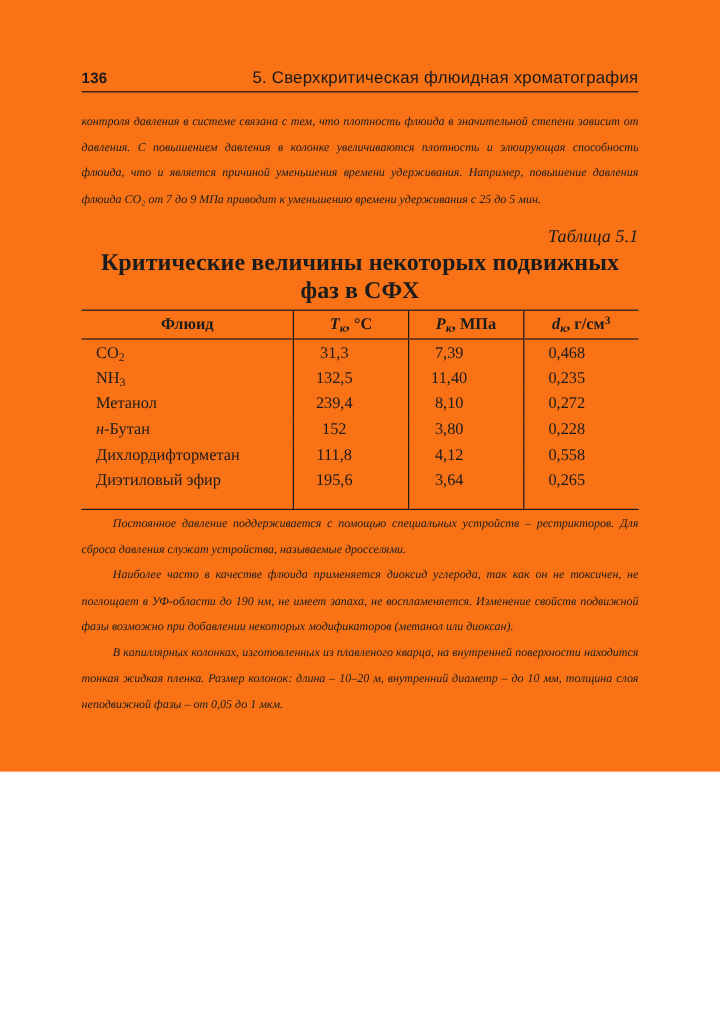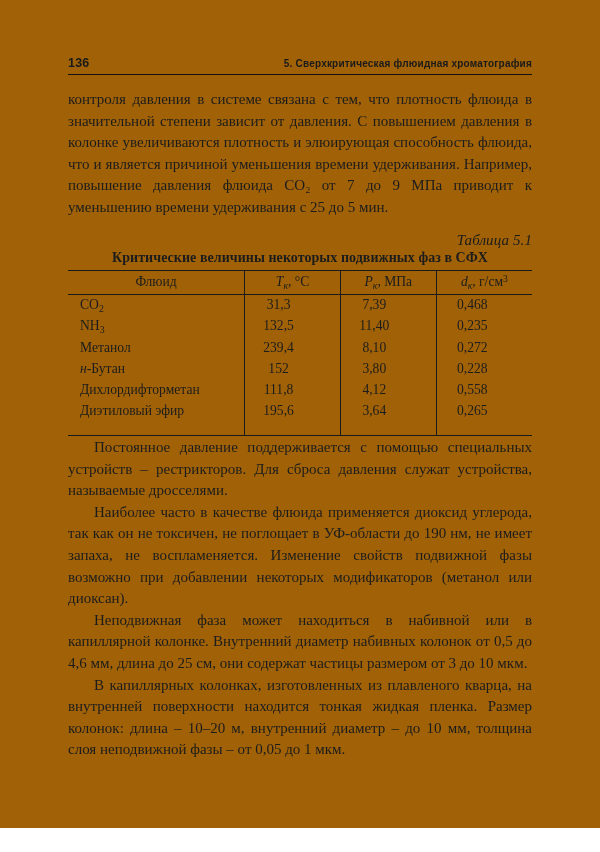--- a/index.html
+++ b/index.html
@@ -13,22 +13,22 @@
     overflow: hidden;
     font-family: "Liberation Serif", "DejaVu Serif", serif;
     color: #1c1c1c;
     position: relative;
   }
   .page {
     position: absolute;
     left: 0;
     top: 0;
     width: 600px;
-    height: 828px;
-    background: #a16207;
+    height: 643px;
+    background: #f97316;
   }
   .content {
     position: absolute;
     left: 68px;
     top: 56px;
     width: 464px;
   }
 
   
   .runhead {
@@ -38,37 +38,38 @@
     font-family: "Liberation Sans", "DejaVu Sans", sans-serif;
     font-size: 11.5px;
     color: #1a1a1a;
     letter-spacing: 0.2px;
   }
   .runhead .folio {
     font-weight: bold;
     font-size: 12.5px;
   }
   .runhead .chaptitle {
-    font-weight: bold;
-    font-size: 10px;
+    font-weight: normal;
+    font-size: 14px;
   }
   .rule-head {
     margin-top: 4px;
     border-top: 1.6px solid #111;
     height: 0;
   }
 
   
   .para {
-    font-size: 15px;
+    font-size: 10px;
     line-height: 21.6px;
     text-align: justify;
     text-justify: inter-word;
     margin: 0;
     hyphens: manual;
+    font-style: italic;
   }
   .para.first {
     margin-top: 14px;
   }
   .para.indent {
     text-indent: 26px;
   }
   .para + .para {
     margin-top: 0;
   }
@@ -92,31 +93,31 @@
     text-align: right;
     font-style: italic;
     font-size: 15px;
     color: #1c1c1c;
     margin-bottom: 1px;
     letter-spacing: 0.1px;
   }
   .tbl-title {
     text-align: center;
     font-weight: bold;
-    font-size: 14px;
+    font-size: 20px;
     margin-bottom: 4px;
     letter-spacing: 0.05px;
   }
   table.data {
     border-collapse: collapse;
     width: 100%;
     font-size: 13.6px;
   }
   table.data thead th {
-    font-weight: normal;
+    font-weight: bold;
     text-align: center;
     padding: 3px 6px 4px 6px;
     border-top: 1.7px solid #1a1a1a;
     border-bottom: 1.1px solid #1a1a1a;
     margin-top: 28px;
   }
   table.data tbody td {
     padding: 2.6px 6px;
     border: none;
   }
@@ -214,18 +215,17 @@
             <td class="c-num val">3,64</td>
             <td class="c-num val wide">0,265</td>
           </tr>
         </tbody>
       </table>
     </div>
 
     <div class="after-table">
       <p class="para indent"><span>Постоянное давление поддерживается с помощью специальных устройств – рестрикторов. Для сброса давления служат устройства, называемые дросселями.</span></p>
       <p class="para indent"><span>Наиболее часто в качестве флюида применяется диоксид углерода, так как он не токсичен, не поглощает в УФ-области до 190 нм, не имеет запаха, не воспламеняется. Изменение свойств подвижной фазы возможно при добавлении некоторых модификаторов (метанол или диоксан).</span></p>
-      <p class="para indent"><span>Неподвижная фаза может находиться в набивной или в капиллярной колонке. Внутренний диаметр набивных колонок от 0,5 до 4,6 мм, длина до 25 см, они содержат частицы размером от 3 до 10 мкм.</span></p>
       <p class="para indent"><span>В капиллярных колонках, изготовленных из плавленого кварца, на внутренней поверхности находится тонкая жидкая пленка. Размер колонок: длина – 10–20 м, внутренний диаметр – до 10 мм, толщина слоя неподвижной фазы – от 0,05 до 1 мкм.</span></p>
     </div>
 
   </div>
 </div>
 
 </body></html>

